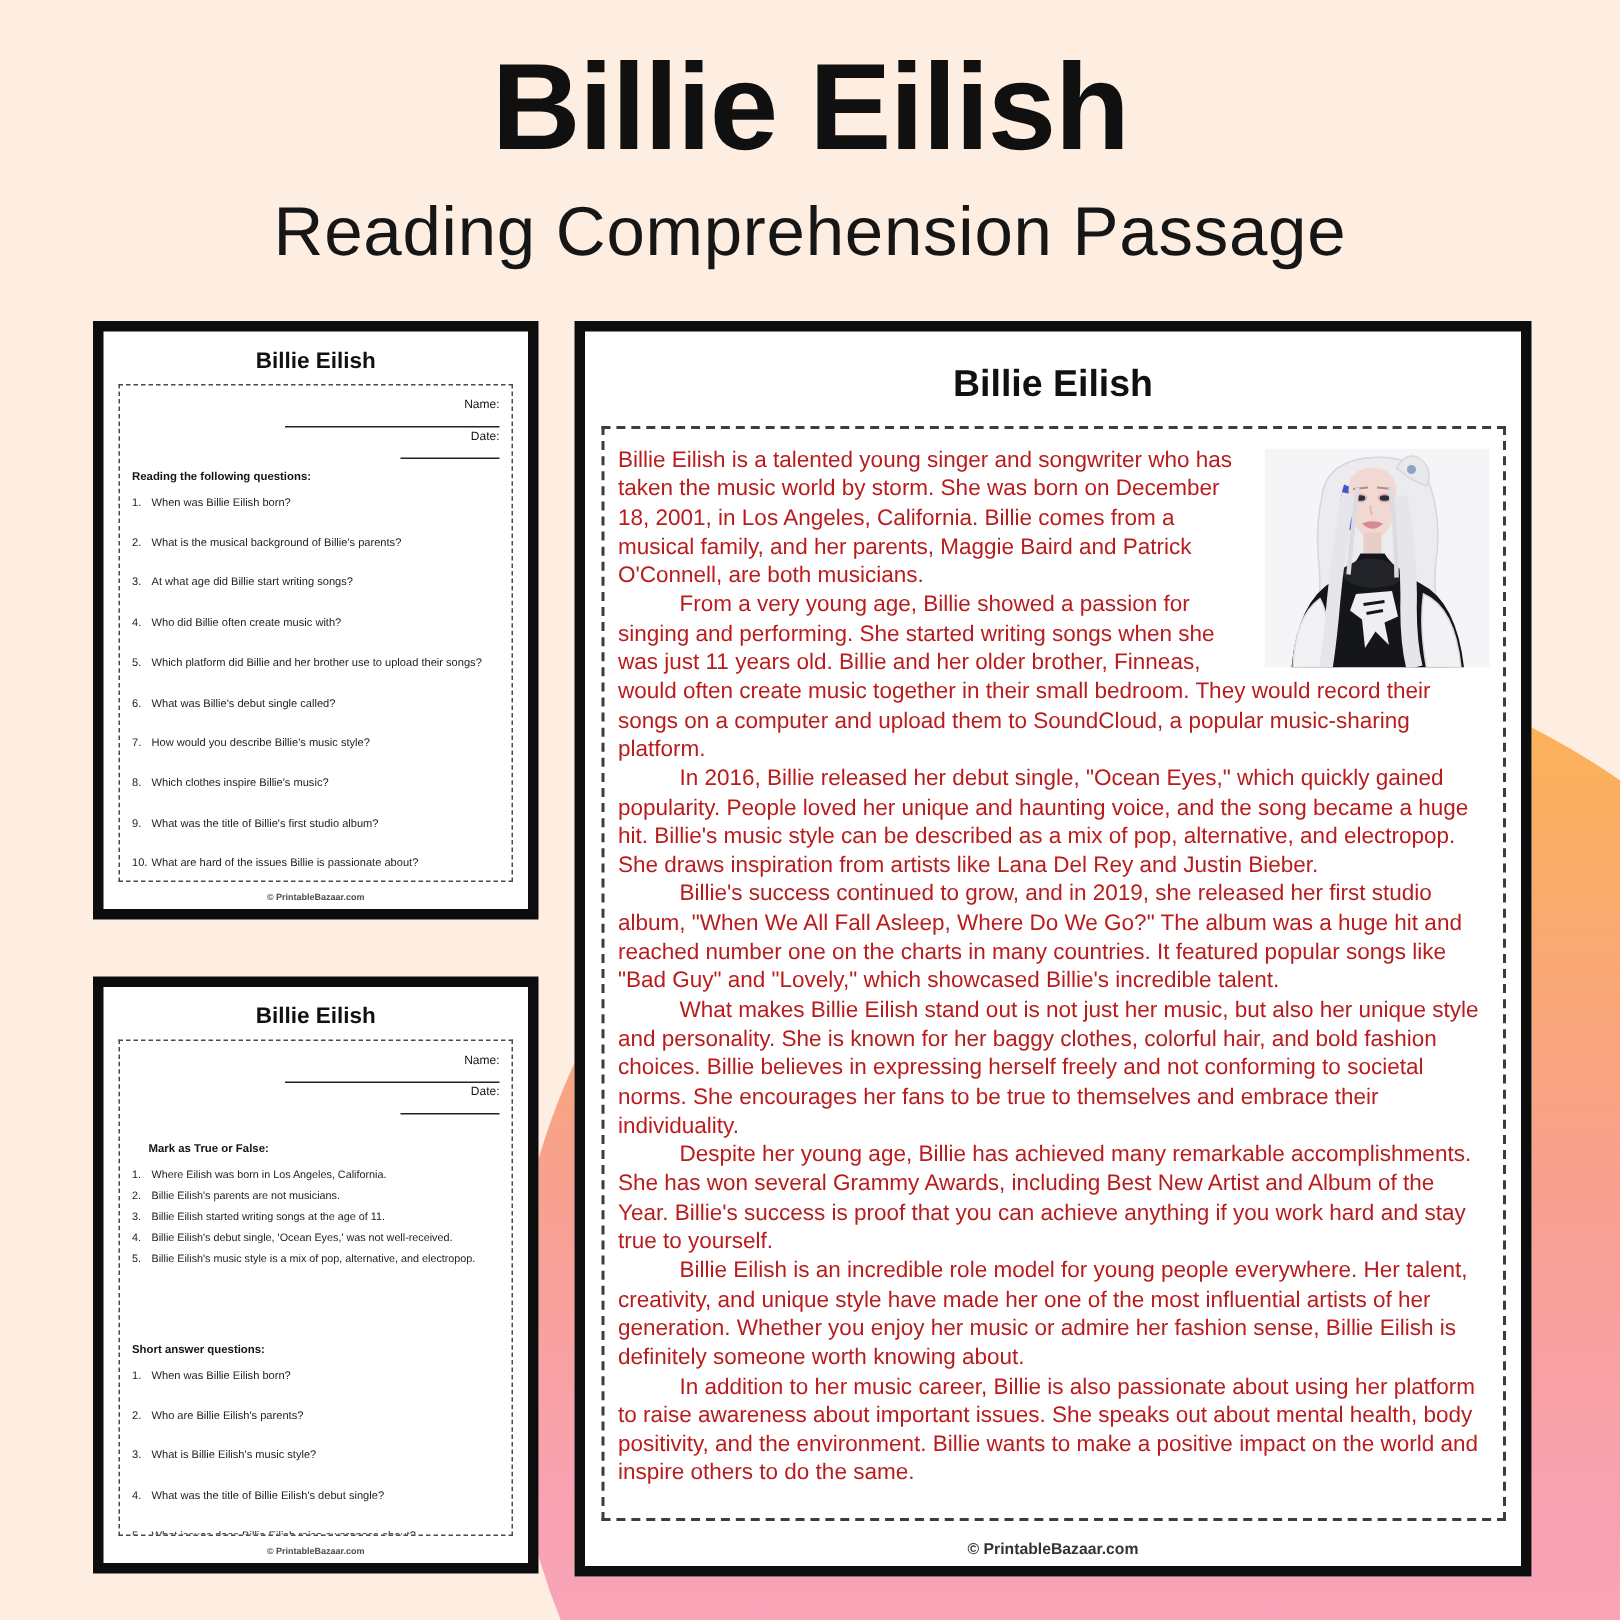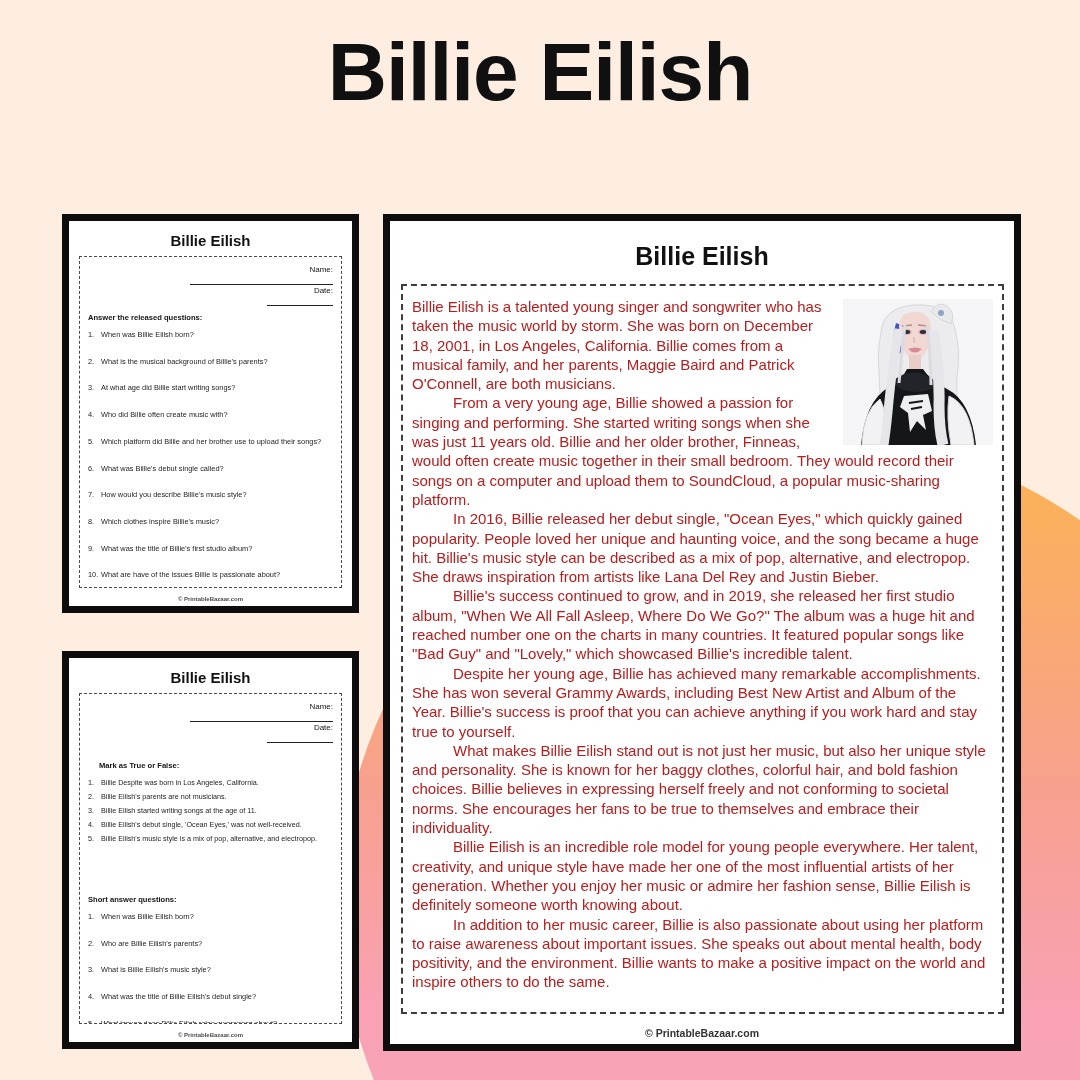--- a/index.html
+++ b/index.html
@@ -63,33 +63,34 @@
   .portrait svg{display:block;width:150px;height:146px;}
 </style>
 </head>
 <body>
 
 <div class="canvas">
   <div class="blob"></div>
 
   <header class="poster-header">
     <h1 class="poster-title">Billie Eilish</h1>
+    <h2 class="poster-subtitle">Reading Comprehension Passage</h2>
   </header>
 
   <section class="sheet sheet-a">
     <div class="sheet-title">Billie Eilish</div>
     <div class="dashed-box">
       <div class="name-row">
         <span>Name:</span>
           <span class="blank-line name-line"></span>
           <span class="name-spacer"></span>
           <span>Date:</span>
           <span class="blank-line date-line"></span>
       </div>
-      <div class="list-heading">Answer the released questions:</div>
+      <div class="list-heading">Reading the following questions:</div>
       <ol class="q-list spaced">
 
           <li class="q-item">
             <span class="q-num">1.</span>
             <span class="q-text">When was Billie Eilish born?</span>
           </li>
 
           <li class="q-item">
             <span class="q-num">2.</span>
             <span class="q-text">What is the musical background of Billie's parents?</span>
@@ -125,21 +126,21 @@
             <span class="q-text">Which clothes inspire Billie's music?</span>
           </li>
 
           <li class="q-item">
             <span class="q-num">9.</span>
             <span class="q-text">What was the title of Billie's first studio album?</span>
           </li>
 
           <li class="q-item">
             <span class="q-num">10.</span>
-            <span class="q-text">What are have of the issues Billie is passionate about?</span>
+            <span class="q-text">What are hard of the issues Billie is passionate about?</span>
           </li>
         </ol>
     </div>
     <div class="sheet-footer">© PrintableBazaar.com</div>
   </section>
 
   <section class="sheet sheet-b">
     <div class="sheet-title">Billie Eilish</div>
     <div class="dashed-box">
       <div class="name-row">
@@ -147,21 +148,21 @@
           <span class="blank-line name-line"></span>
           <span class="name-spacer"></span>
           <span>Date:</span>
           <span class="blank-line date-line"></span>
       </div>
       <div class="list-heading" style="margin-top:18px;padding-left:11px;">Mark as True or False:</div>
       <ol class="q-list tight">
 
           <li class="q-item">
             <span class="q-num">1.</span>
-            <span class="q-text">Billie Despite was born in Los Angeles, California.</span>
+            <span class="q-text">Where Eilish was born in Los Angeles, California.</span>
           </li>
 
           <li class="q-item">
             <span class="q-num">2.</span>
             <span class="q-text">Billie Eilish's parents are not musicians.</span>
           </li>
 
           <li class="q-item">
             <span class="q-num">3.</span>
             <span class="q-text">Billie Eilish started writing songs at the age of 11.</span>
@@ -255,23 +256,23 @@
         </div>
 
           <p>Billie Eilish is a talented young singer and songwriter who has taken the music world by storm. She was born on December 18, 2001, in Los Angeles, California. Billie comes from a musical family, and her parents, Maggie Baird and Patrick O'Connell, are both musicians.</p>
 
           <p>From a very young age, Billie showed a passion for singing and performing. She started writing songs when she was just 11 years old. Billie and her older brother, Finneas, would often create music together in their small bedroom. They would record their songs on a computer and upload them to SoundCloud, a popular music-sharing platform.</p>
 
           <p>In 2016, Billie released her debut single, "Ocean Eyes," which quickly gained popularity. People loved her unique and haunting voice, and the song became a huge hit. Billie's music style can be described as a mix of pop, alternative, and electropop. She draws inspiration from artists like Lana Del Rey and Justin Bieber.</p>
 
           <p>Billie's success continued to grow, and in 2019, she released her first studio album, "When We All Fall Asleep, Where Do We Go?" The album was a huge hit and reached number one on the charts in many countries. It featured popular songs like "Bad Guy" and "Lovely," which showcased Billie's incredible talent.</p>
 
+          <p>What makes Billie Eilish stand out is not just her music, but also her unique style and personality. She is known for her baggy clothes, colorful hair, and bold fashion choices. Billie believes in expressing herself freely and not conforming to societal norms. She encourages her fans to be true to themselves and embrace their individuality.</p>
+
           <p>Despite her young age, Billie has achieved many remarkable accomplishments. She has won several Grammy Awards, including Best New Artist and Album of the Year. Billie's success is proof that you can achieve anything if you work hard and stay true to yourself.</p>
-
-          <p>What makes Billie Eilish stand out is not just her music, but also her unique style and personality. She is known for her baggy clothes, colorful hair, and bold fashion choices. Billie believes in expressing herself freely and not conforming to societal norms. She encourages her fans to be true to themselves and embrace their individuality.</p>
 
           <p>Billie Eilish is an incredible role model for young people everywhere. Her talent, creativity, and unique style have made her one of the most influential artists of her generation. Whether you enjoy her music or admire her fashion sense, Billie Eilish is definitely someone worth knowing about.</p>
 
           <p>In addition to her music career, Billie is also passionate about using her platform to raise awareness about important issues. She speaks out about mental health, body positivity, and the environment. Billie wants to make a positive impact on the world and inspire others to do the same.</p>
         </div>
     </div>
     <div class="sheet-footer">© PrintableBazaar.com</div>
   </section>
 </div>
 

